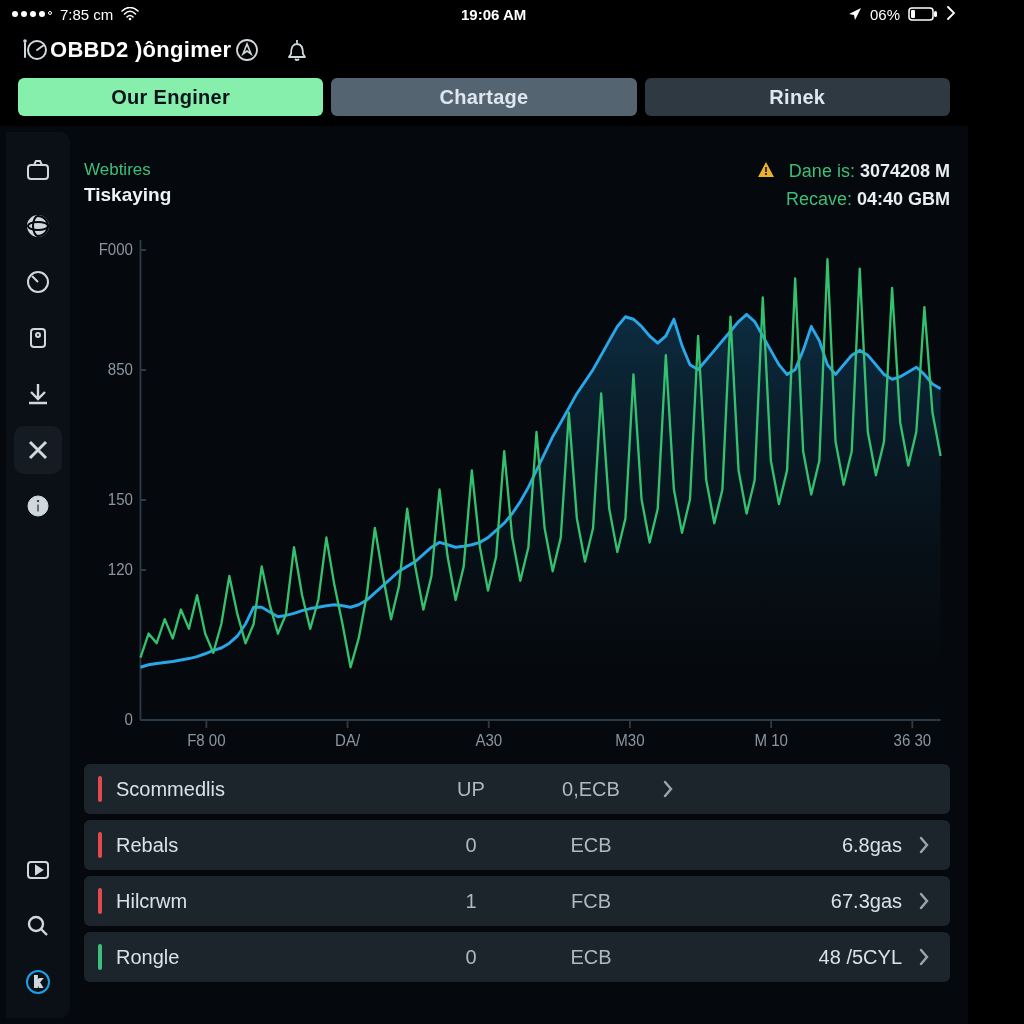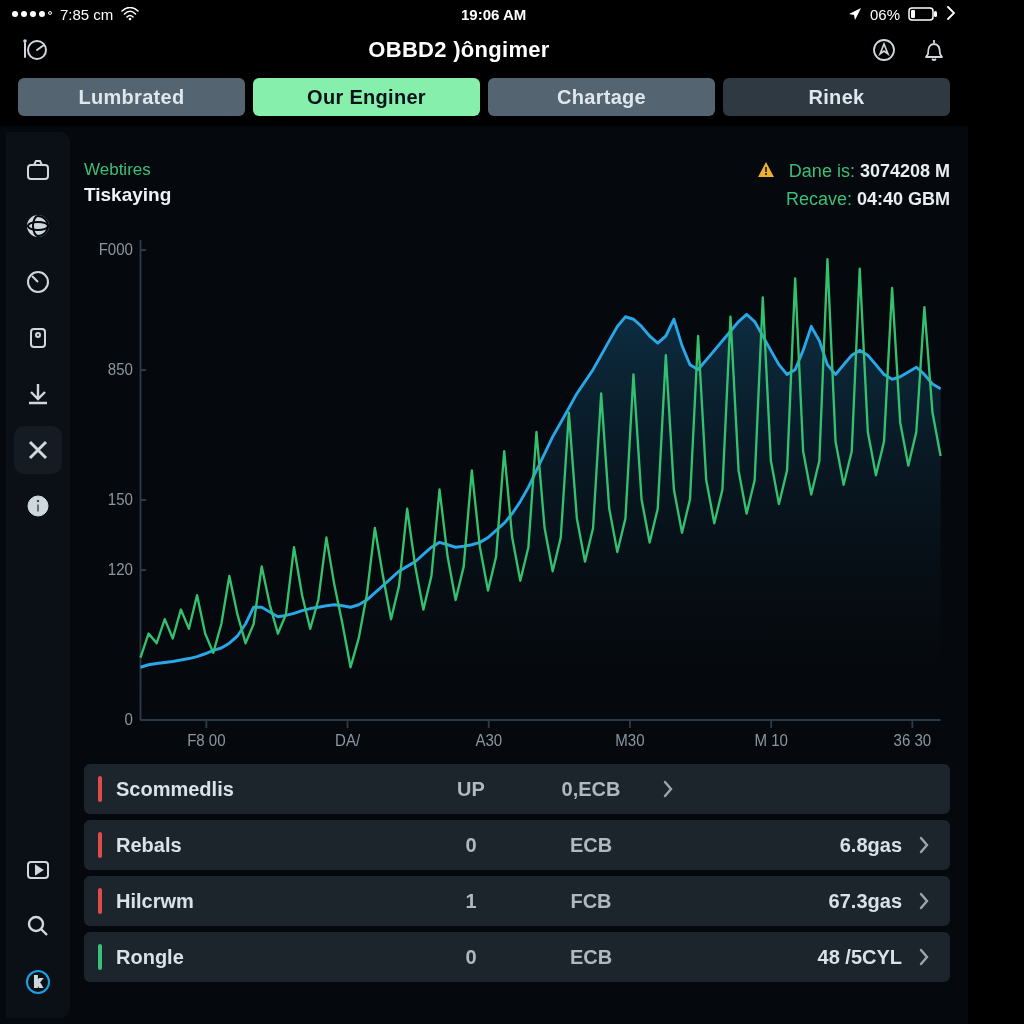--- a/index.html
+++ b/index.html
@@ -9,21 +9,21 @@
   
   .statusbar { height:28px; background:#000; display:flex; align-items:center; color:#fff; font-size:15px; padding:0 12px; justify-content:space-between; }
   .sb-left, .sb-right { display:flex; align-items:center; gap:8px; }
   .dots { display:flex; gap:3px; }
   .dot { width:6px; height:6px; border-radius:50%; background:#fff; }
   .dot.hollow { background:transparent; border:1px solid #fff; width:4px; height:4px; }
   .wifi svg, .batt svg, .navarrow svg { display:block; }
   .sb-center { font-weight:600; }
 
   
-  .appheader { height:44px; background:#000; display:flex; align-items:center; justify-content:space-between; padding:0 18px; }
+  .appheader { height:44px; background:#000; display:flex; align-items:center; padding:0 18px; }
   .appheader .title { color:#fff; font-size:22px; font-weight:800; letter-spacing:.3px; }
   .hbtn { width:32px; height:32px; display:flex; align-items:center; justify-content:center; }
   .hside { display:flex; gap:18px; align-items:center; }
 
   
   .tabs { display:flex; gap:8px; padding:6px 18px 10px 18px; background:#000; }
   .tab { flex:1; height:38px; border-radius:6px; background:#2f3942; color:#dfe7ee; font-size:20px; font-weight:700; display:flex; align-items:center; justify-content:center; letter-spacing:.3px; }
   .tab.active { background:#86efac; color:#07121a; }
   .tab.light { background:#556471; }
 
@@ -48,21 +48,21 @@
   .metahead .right .row1 .lab { color:#3cbf7a; }
   .metahead .right .row1 .val { color:#e8eef2; font-weight:800; }
   .metahead .right .row2 { color:#3cbf7a; margin-top:4px; }
   .metahead .right .row2 .val { color:#e8eef2; font-weight:700; }
   .warn { display:inline-block; vertical-align:middle; margin-right:8px; }
 
   .chartwrap { margin-top:10px; height:540px; position:relative; }
   .chartwrap svg { width:100%; height:100%; }
 
   .table { margin-top:4px; display:flex; flex-direction:column; gap:6px; padding-bottom:8px; }
-  .trow { background:#1c242c; border-radius:6px; height:50px; display:flex; align-items:center; padding:0 14px 0 14px; color:#cfd8dc; font-size:20px;font-weight:bold; }
+  .trow { background:#1c242c; border-radius:6px; height:50px; display:flex; align-items:center; padding:0 14px 0 14px; color:#cfd8dc; font-size:20px; }
   .trow .bar { width:4px; height:26px; border-radius:2px; margin-right:14px; }
   .trow .bar.red { background:#e24b4b; }
   .trow .bar.green { background:#3cbf7a; }
   .trow .name { flex: 0 0 300px; color:#d9e2e8; }
   .trow .c1 { flex: 0 0 110px; text-align:center; color:#aeb9c2; }
   .trow .c2 { flex: 0 0 130px; text-align:center; color:#aeb9c2; }
   .trow .c3 { flex: 1; text-align:right; color:#d9e2e8; padding-right:10px; }
   .trow .chev { flex:0 0 24px; color:#8f9aa3; display:flex; justify-content:center; }
 
   
@@ -140,21 +140,20 @@
       <div class="hbtn">
         <svg width="26" height="26" viewBox="0 0 26 26">
             <path d="M13 3 L13 6 M7 17 C7 10 9 7 13 7 C17 7 19 10 19 17 L21 20 L5 20 Z" stroke="#cfd8dc" stroke-width="1.8" fill="none" stroke-linejoin="round"></path>
             <path d="M11 22 Q13 24 15 22" stroke="#cfd8dc" stroke-width="1.8" fill="none"></path>
           </svg>
       </div>
     </div>
   </div>
 
   <div class="tabs" id="tabs">
-      <div class="tab light">Lumbrated</div>
       <div class="tab active">Our Enginer</div>
       <div class="tab light">Chartage</div>
       <div class="tab">Rinek</div>
     </div>
 
   <div class="body">
 
     <div class="sidebar">
       <div class="sicon">
         <svg width="28" height="28" viewBox="0 0 28 28" fill="none" stroke-width="2">

